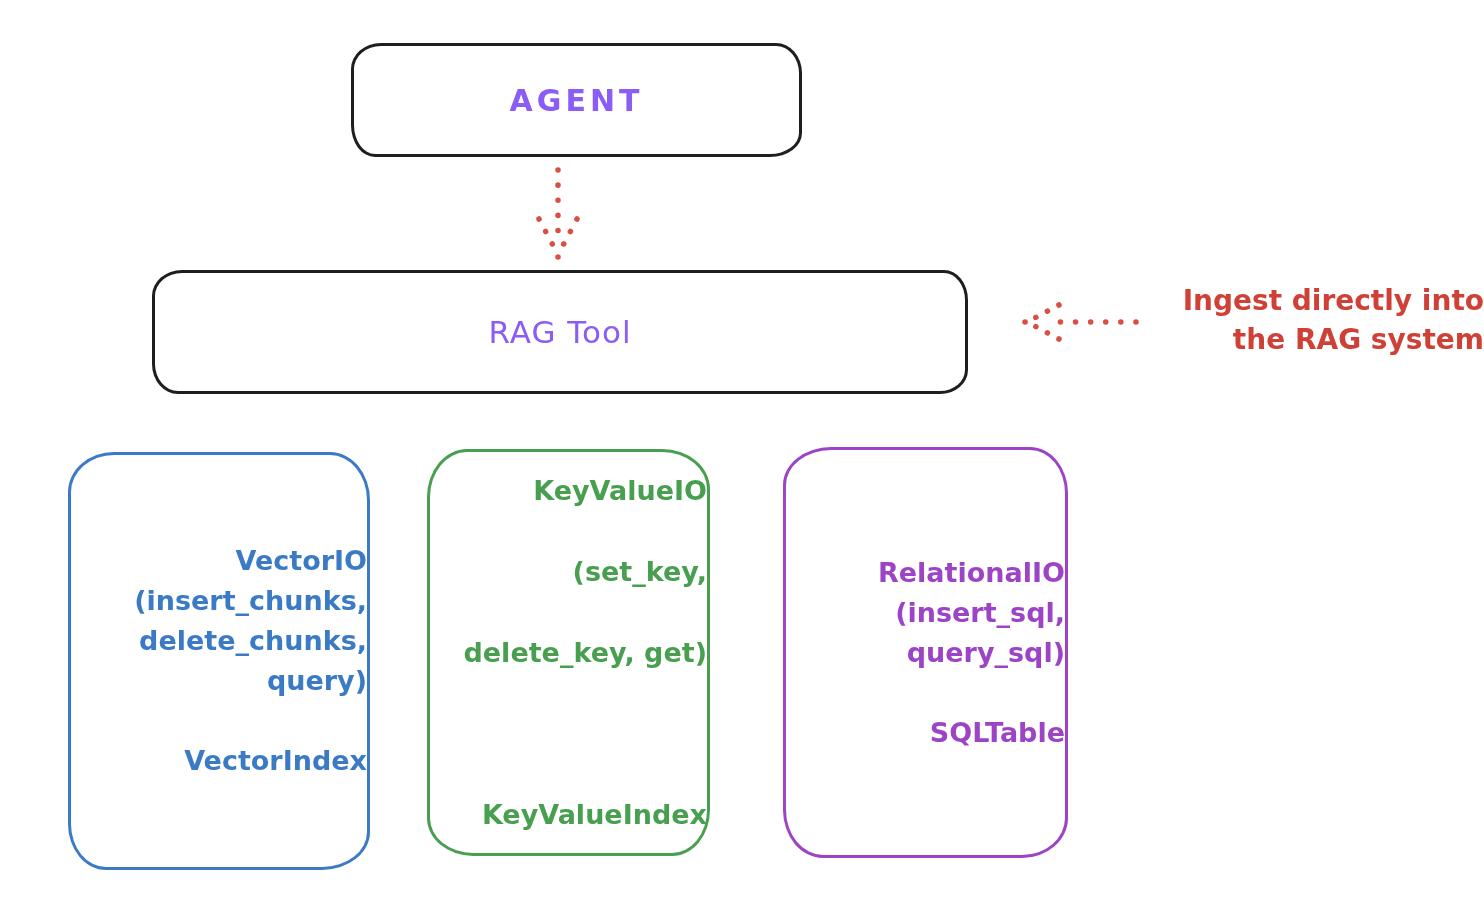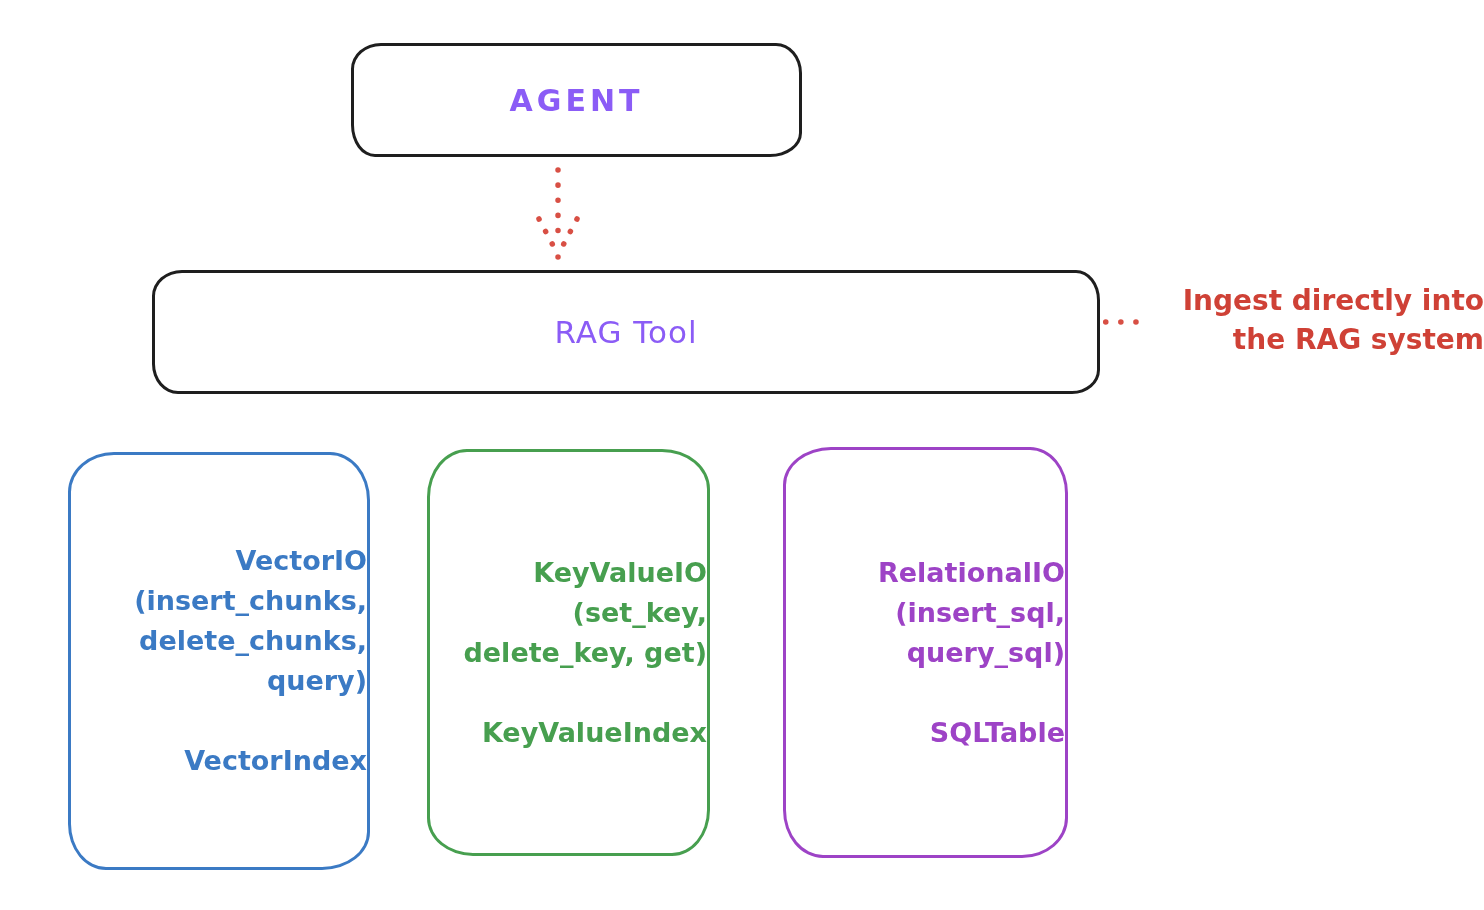--- a/index.html
+++ b/index.html
@@ -35,21 +35,21 @@
   .agent-node {
     left: 351px; top: 43px;
     width: 451px; height: 114px;
     border-radius: 30px 26px 32px 24px / 26px 30px 24px 32px;
     font-size: 30px;
     font-weight: 700;
     letter-spacing: 4px;
   }
   .rag-node {
     left: 152px; top: 270px;
-    width: 948px; height: 124px;
+    width: 816px; height: 124px;
     border-radius: 30px 24px 28px 26px / 26px 30px 24px 30px;
     font-size: 31px;
     font-weight: 500;
     letter-spacing: 1px;
   }
   
   .annotation {
     position: absolute;
     left: 1140px; top: 281px;
     width: 344px;
@@ -80,20 +80,21 @@
     border: 3.5px solid #3b7ac4;
     color: #3b7ac4;
     border-radius: 46px 40px 48px 38px / 40px 48px 38px 46px;
   }
   .keyvalue-box {
     left: 427px; top: 449px;
     width: 283px; height: 407px;
     border: 3.5px solid #479f4f;
     color: #479f4f;
     border-radius: 40px 48px 38px 46px / 48px 40px 46px 38px;
+    gap: 41px;
   }
   .relational-box {
     left: 783px; top: 447px;
     width: 285px; height: 411px;
     border: 3.5px solid #9d43c6;
     color: #9d43c6;
     border-radius: 48px 38px 46px 40px / 38px 46px 40px 48px;
     padding-left: 19px;
   }
   .line { white-space: nowrap; }

